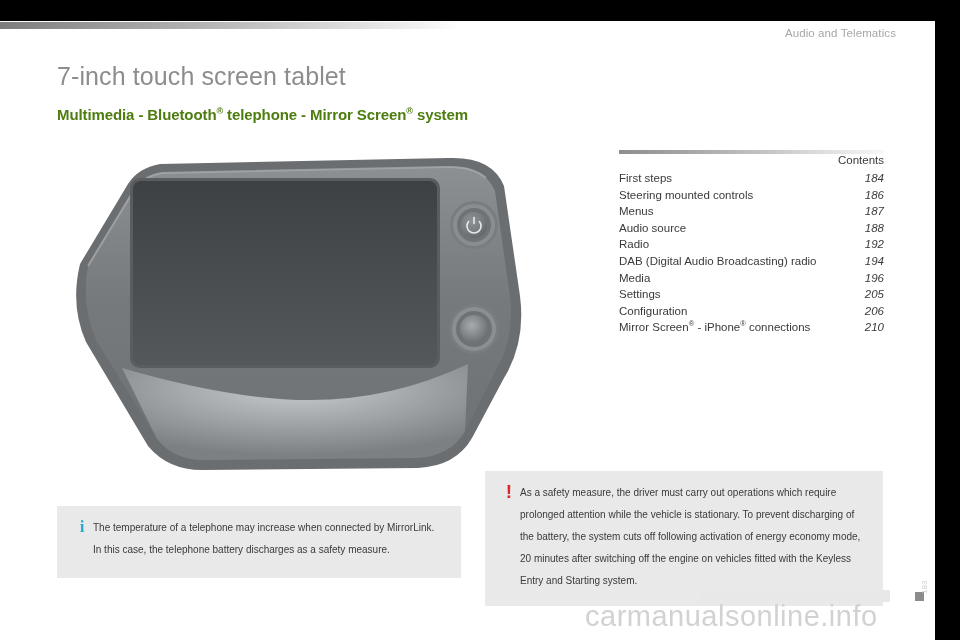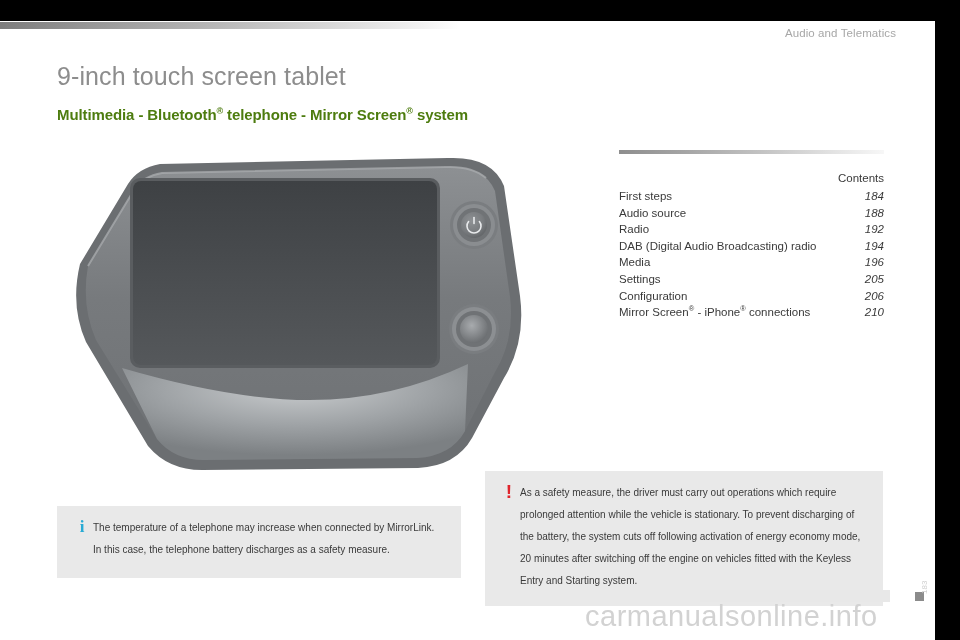--- a/index.html
+++ b/index.html
@@ -85,21 +85,21 @@
     width: 265px;
   }
   .contents-rule {
     width: 265px; height: 4px;
     background: linear-gradient(to right, #8e8e8e 0%, #a5a5a5 25%, #c4c4c4 55%, #e4e4e4 82%, #f7f7f7 100%);
   }
   .contents-heading {
     text-align: right;
     font-size: 11.5px;
     color: #3a3a3a;
-    margin-top: 18px;
+    margin-top: 0;
   }
   .contents-list {
     margin-top: 4px;
   }
   .contents-row {
     display: flex;
     align-items: baseline;
     justify-content: space-between;
     font-size: 11.5px;
     color: #3a3a3a;
@@ -207,21 +207,21 @@
 <body>
 
 <div id="page">
 
   <div class="top-black-bar"></div>
 
   <div class="header-rule"></div>
 
   <div class="header-label">Audio and Telematics</div>
 
-  <div class="page-title">9-inch touch screen tablet</div>
+  <div class="page-title">7-inch touch screen tablet</div>
 
   <div class="page-subtitle"><span>Multimedia - Bluetooth</span><sup>®</sup><span> telephone - Mirror Screen</span><sup>®</sup><span> system</span></div>
 
   <div class="tablet-illustration">
     <svg width="500" height="330" viewBox="0 0 500 330" xmlns="http://www.w3.org/2000/svg">
       <defs>
         <linearGradient id="bodyGrad" x1="0" y1="0" x2="0" y2="1">
           <stop offset="0%" stop-color="#8d9093"></stop>
           <stop offset="45%" stop-color="#777a7d"></stop>
           <stop offset="100%" stop-color="#6e7174"></stop>
@@ -280,20 +280,28 @@
 
   <div class="contents-block">
     <div class="contents-rule"></div>
     <div class="contents-heading">Contents</div>
     <div class="contents-list" id="contents-list">
         <div class="contents-row">
           <span class="c-label">First steps</span>
           <span class="c-page">184</span>
         </div>
         <div class="contents-row">
+          <span class="c-label">Steering mounted controls</span>
+          <span class="c-page">186</span>
+        </div>
+        <div class="contents-row">
+          <span class="c-label">Menus</span>
+          <span class="c-page">187</span>
+        </div>
+        <div class="contents-row">
           <span class="c-label">Audio source</span>
           <span class="c-page">188</span>
         </div>
         <div class="contents-row">
           <span class="c-label">Radio</span>
           <span class="c-page">192</span>
         </div>
         <div class="contents-row">
           <span class="c-label">DAB (Digital Audio Broadcasting) radio</span>
           <span class="c-page">194</span>

